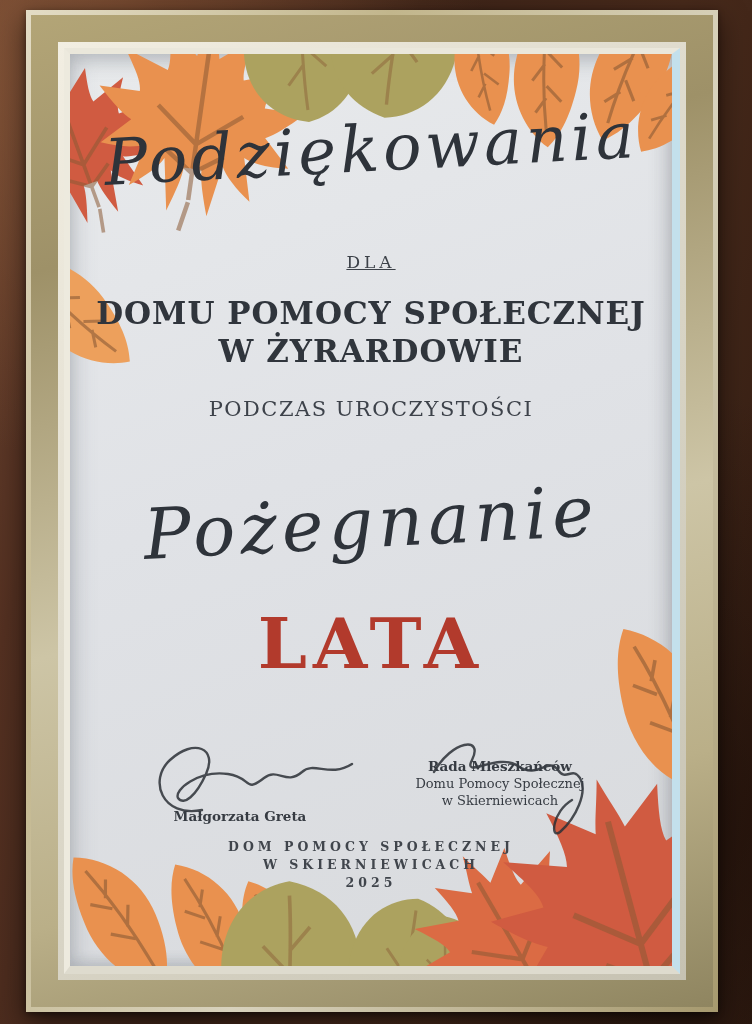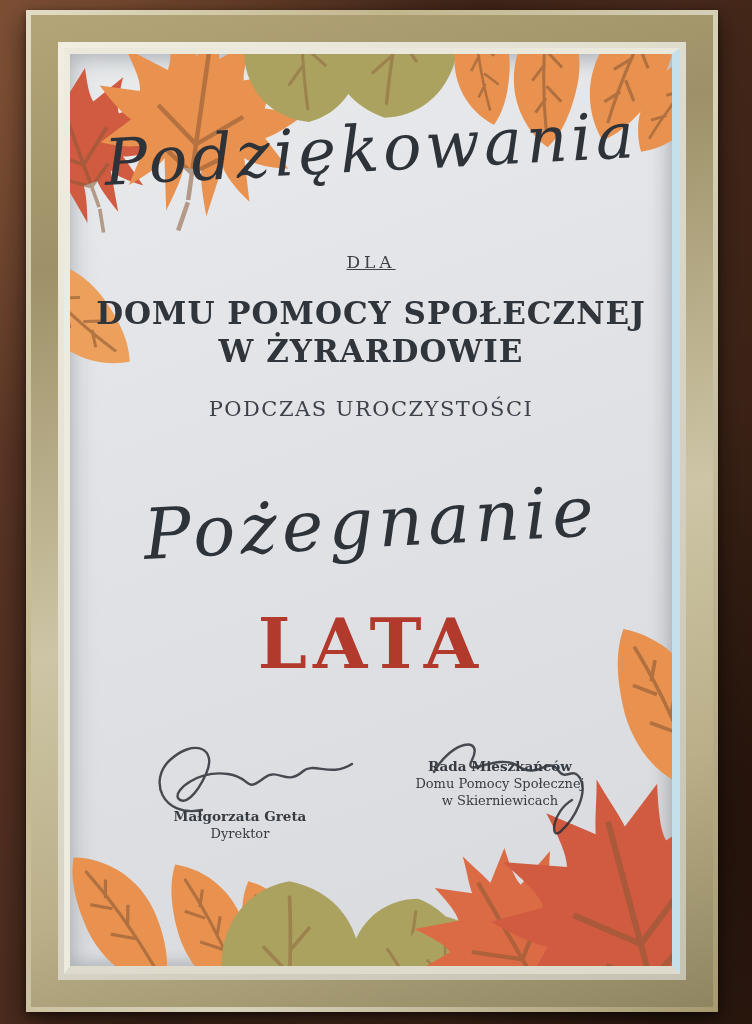--- a/index.html
+++ b/index.html
@@ -133,28 +133,32 @@
 
             <div class="signatures">
               <svg class="scribble" style="left:70px; top:-14px;" width="230" height="110">
                 <path d="M62,78 C22,86 8,48 30,28 C54,6 78,16 66,42 C56,64 44,74 38,66 C34,58 58,38 88,42 C112,45 104,62 124,46 C138,35 146,54 162,40 C174,29 190,46 212,32"></path>
               </svg>
               <svg class="scribble" style="left:330px; top:-22px;" width="230" height="130">
                 <path d="M34,48 C52,16 84,12 72,36 C62,56 98,28 118,42 C138,56 148,32 158,46 C166,58 172,42 180,54 C188,68 176,94 160,108 C150,116 152,88 172,76"></path>
               </svg>
               <div class="sig-block sig-left">
                 <div class="sig-name">Małgorzata Greta</div>
-                <div>Dyrektor</div>
               </div>
               <div class="sig-block sig-right">
                 <div class="sig-name">Rada Mieszkańców</div>
                 <div>Domu Pomocy Społecznej</div>
                 <div>w Skierniewicach</div>
               </div>
             </div>
 
+            <div class="line footer">
+              <div>DOM POMOCY SPOŁECZNEJ</div>
+              <div>W SKIERNIEWICACH</div>
+              <div>2025</div>
+            </div>
           </div>
 
         </div>
       </div>
     </div>
   </div>
 </div>
 
 </body></html>

